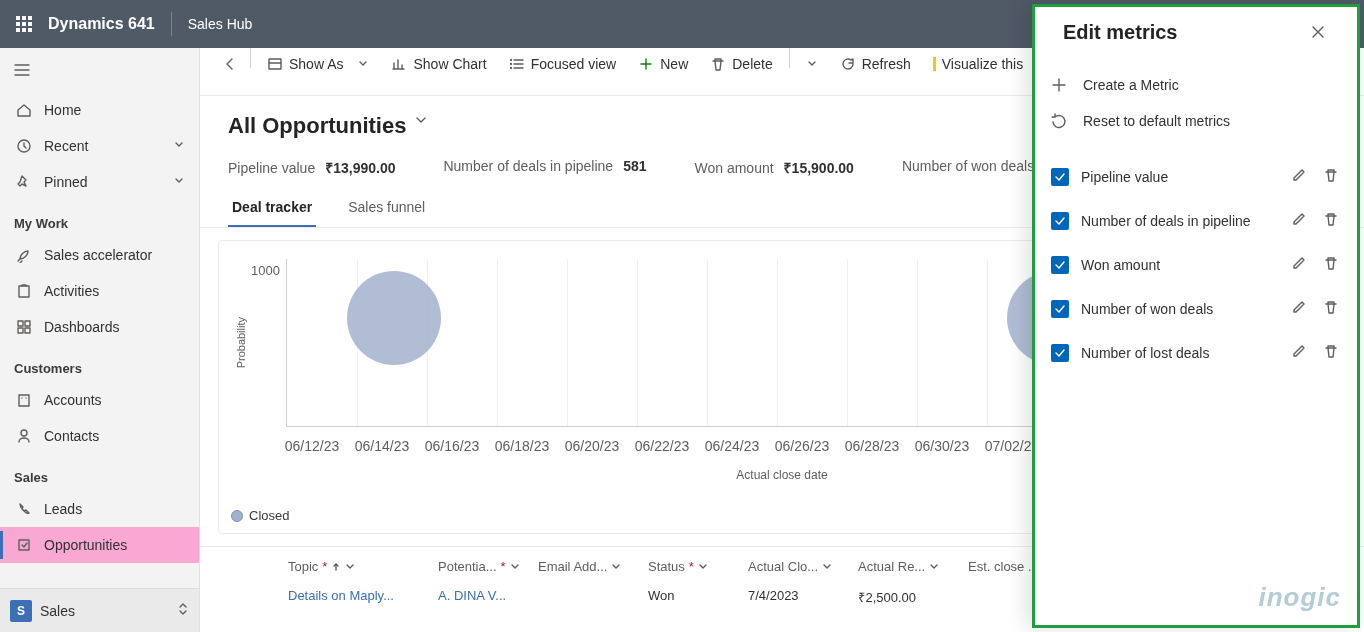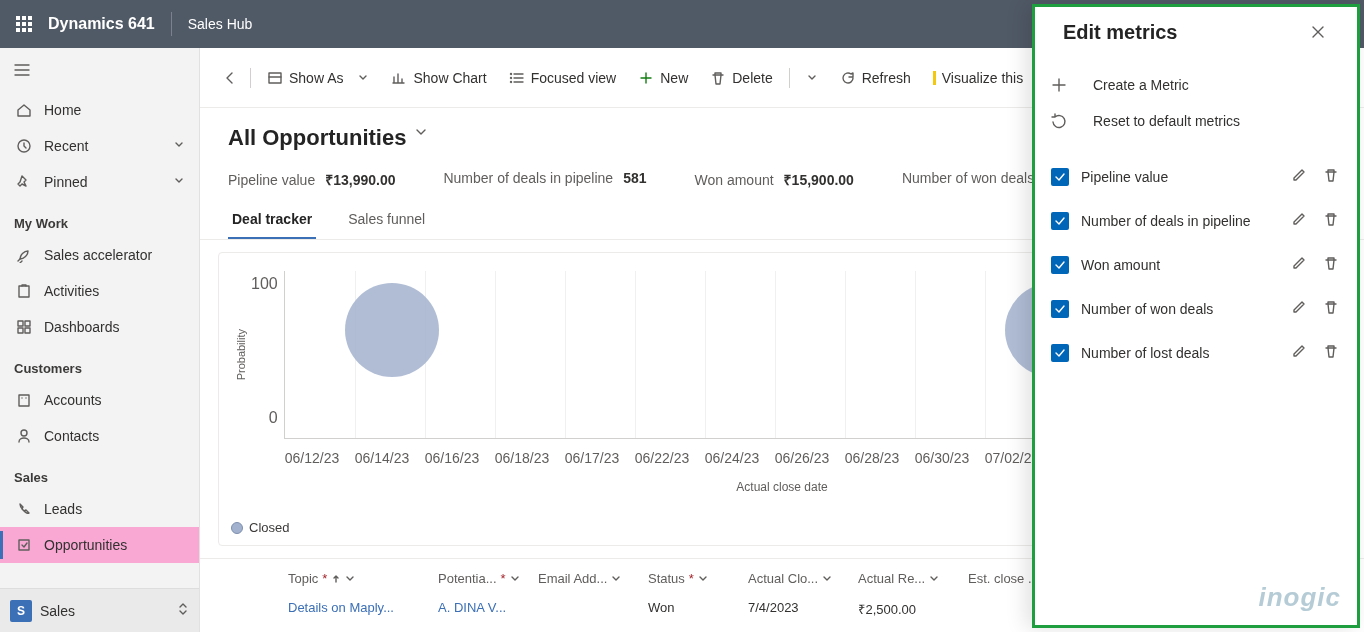--- a/index.html
+++ b/index.html
@@ -25,63 +25,63 @@
 .nav-item .chev { margin-left: auto; }
 .section-header { font-size: 13px; font-weight: 600; color: #3b3a39; padding: 16px 14px 6px; }
 .nav-item.active { background: #f9a8d4; }
 .nav-item.active::before { content:''; position:absolute; left:0; top:4px; bottom:4px; width:3px; background:#3b6fb6; }
 .area-switch { height: 44px; display:flex; align-items:center; padding: 0 10px; background:#eaeaea; border-top:1px solid #ddd; position:absolute; bottom:0; left:0; right:0; }
 .area-badge { width:22px; height:22px; background:#3b6fb6; color:#fff; font-size:12px; display:flex; align-items:center; justify-content:center; border-radius:2px; margin-right:8px; font-weight:600;}
 .area-switch .chev-ud { margin-left:auto; }
 
 
 .main { position:absolute; top:48px; left:200px; right:0; bottom:0; background:#fff; display:flex; flex-direction:column; }
-.cmdbar { height:60px; display:flex; align-items:center; padding: 0 12px; border-bottom:1px solid #edebe9; color:#323130; font-size:14px; gap:2px;}
+.cmdbar { height:48px; display:flex; padding: 0 12px; border-bottom:1px solid #edebe9; color:#323130; font-size:14px; gap:2px;}
 .cmd-btn { display:flex; align-items:center; padding: 0 10px; height:32px; cursor:pointer; gap:6px; }
 .cmd-sep { width:1px; height:20px; background:#d2d0ce; margin:0 4px; }
 .back-btn { width:32px; display:flex; justify-content:center; }
 
 .view-header { display:flex; align-items:center; padding: 14px 28px 10px; }
 .view-title { font-size: 22px; font-weight: 600; color:#242424; display:flex; align-items:flex-start; gap:8px; cursor:pointer; }
 .view-header-spacer { flex:1; }
 .view-action { display:flex; align-items:center; gap:6px; font-size:14px; color:#323130; padding:0 10px; height:32px; cursor:pointer; }
 
 .metrics-row { display:flex; gap:48px; padding: 6px 28px 12px; font-size:14px; color:#605e5c; }
 .metric-label { margin-right:10px; }
 .metric-value { font-weight:600; color:#323130; }
 
 .tabs { display:flex; padding: 0 28px; border-bottom:1px solid #edebe9; font-size:14px; }
 .tab { padding: 10px 4px; margin-right:28px; cursor:pointer; color:#605e5c; }
 .tab.active { color:#242424; font-weight:600; border-bottom:2px solid #3b6fb6; }
 
 .chart-card { margin: 12px 18px; border:1px solid #edebe9; border-radius:4px; padding: 18px 12px 10px; }
 .chart-area { display:flex; }
 .y-axis-label { writing-mode: vertical-rl; transform: rotate(180deg); font-size:11px; color:#605e5c; padding: 0 4px; align-self:center; }
-.y-ticks { display:flex; flex-direction:column; justify-content:space-between; height:160px; font-size:16px; color:#605e5c; text-align:right; padding-right:6px; padding-top:4px; padding-bottom:4px;}
+.y-ticks { display:flex; flex-direction:row; justify-content:space-between; height:160px; font-size:13px; color:#605e5c; text-align:right; padding-right:6px; padding-top:4px; padding-bottom:4px;}
 .plot { flex:1; position:relative; height:168px; border-left:1px solid #d2d0ce; border-bottom:1px solid #d2d0ce; }
 .gridcol { position:absolute; top:0; bottom:0; border-right:1px solid #f0f0f0; }
 .bubble { position:absolute; width:94px; height:94px; border-radius:50%; background:#a2b2ce; opacity:0.85; }
 .x-ticks { display:flex; font-size:14px; color:#605e5c; margin-left:46px; margin-top:11px; }
 .x-tick { flex:0 0 70px; text-align:center; }
 .x-axis-label { text-align:center; font-size:12px; color:#605e5c; margin-top:14px; }
 .legend { display:flex; align-items:center; gap:6px; font-size:13px; color:#3b3a39; margin-top:26px; }
 .legend-dot { width:12px; height:12px; border-radius:50%; background:#a2b2ce; border:1px solid #7d8fb0; }
 
 .grid-header { display:flex; padding: 12px 28px 8px; font-size:13px; color:#605e5c; border-top:1px solid #edebe9;text-align:right; }
 .col { display:flex; align-items:center; gap:4px; }
 .grid-row { display:flex; padding: 6px 28px; font-size:13px; color:#3b6fb6; }
 .grid-row .black { color:#323130; }
 
 
 .panel { position:absolute; top:4px; right:4px; width:328px; bottom:4px; background:#fff; border:3px solid #1e9e3e; box-shadow:-6px 0 20px rgba(0,0,0,0.12); display:flex; flex-direction:column; z-index:50; }
 .panel-header { display:flex; align-items:flex-start; padding: 14px 28px; }
 .panel-title { font-size:20px; font-weight:600; color:#242424; flex:1; }
 .close-btn { cursor:pointer; padding:4px; }
 .panel-body { padding: 6px 16px; }
-.panel-action { display:flex; align-items:flex-end; gap:26px; padding:10px 0; font-size:14px; color:#323130; cursor:pointer; }
+.panel-action { display:flex; align-items:flex-end; gap:16px; padding:10px 0; font-size:14px; color:#323130; cursor:pointer; }
 .metric-item { display:flex; align-items:center; gap:12px; padding: 10px 0; }
 .cb { width:18px; height:18px; background:#0067b8; border-radius:2px; display:flex; align-items:center; justify-content:center; cursor:pointer; flex-shrink:0; }
 .cb svg { stroke:#fff; }
 .metric-name { flex:1; font-size:14px; color:#323130; }
 .metric-icon { cursor:pointer; padding:2px; }
 .watermark { position:absolute; right:16px; bottom:12px; font-size:26px; font-weight:700; color:#b5ccd6; letter-spacing:1px; font-style:italic;}
 
 svg { fill:none; stroke:#605e5c; stroke-width:1.4; stroke-linecap:round; stroke-linejoin:round; }
 .green svg { stroke:#107c10; }
 .amber-bar { width:3px; height:14px; background:#f2c811; }
@@ -360,21 +360,21 @@
           <div class="gridcol" style="left:700px"></div>
         <div class="bubble" style="left:60px; top:12px;"></div>
         <div class="bubble" style="left:720px; top:12px; width:60px; height:94px; border-radius:60px 0 0 60px;"></div>
       </div>
     </div>
     <div class="x-ticks">
       <div class="x-tick">06/12/23</div>
       <div class="x-tick">06/14/23</div>
       <div class="x-tick">06/16/23</div>
       <div class="x-tick">06/18/23</div>
-      <div class="x-tick">06/17/23</div>
+      <div class="x-tick">06/20/23</div>
       <div class="x-tick">06/22/23</div>
       <div class="x-tick">06/24/23</div>
       <div class="x-tick">06/26/23</div>
       <div class="x-tick">06/28/23</div>
       <div class="x-tick">06/30/23</div>
       <div class="x-tick">07/02/23</div>
     </div>
     <div class="x-axis-label">Actual close date</div>
     <div class="legend">
         <span class="legend-dot"></span>

